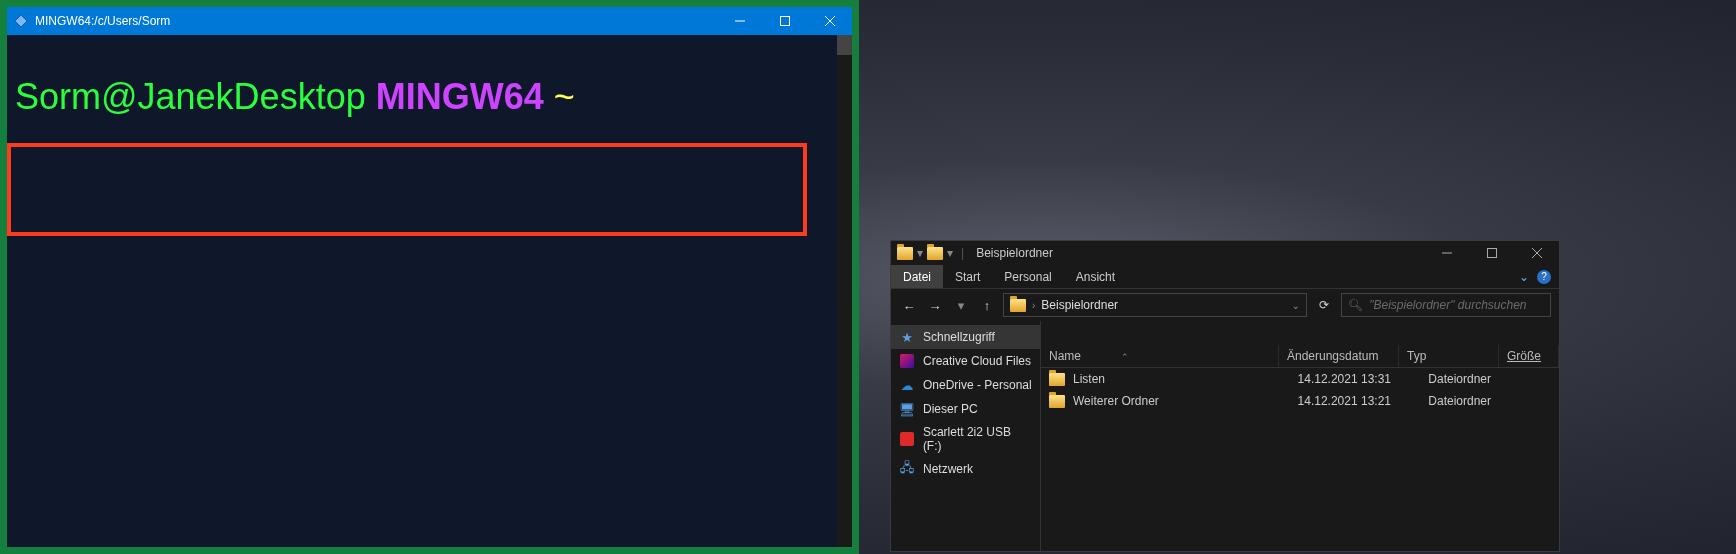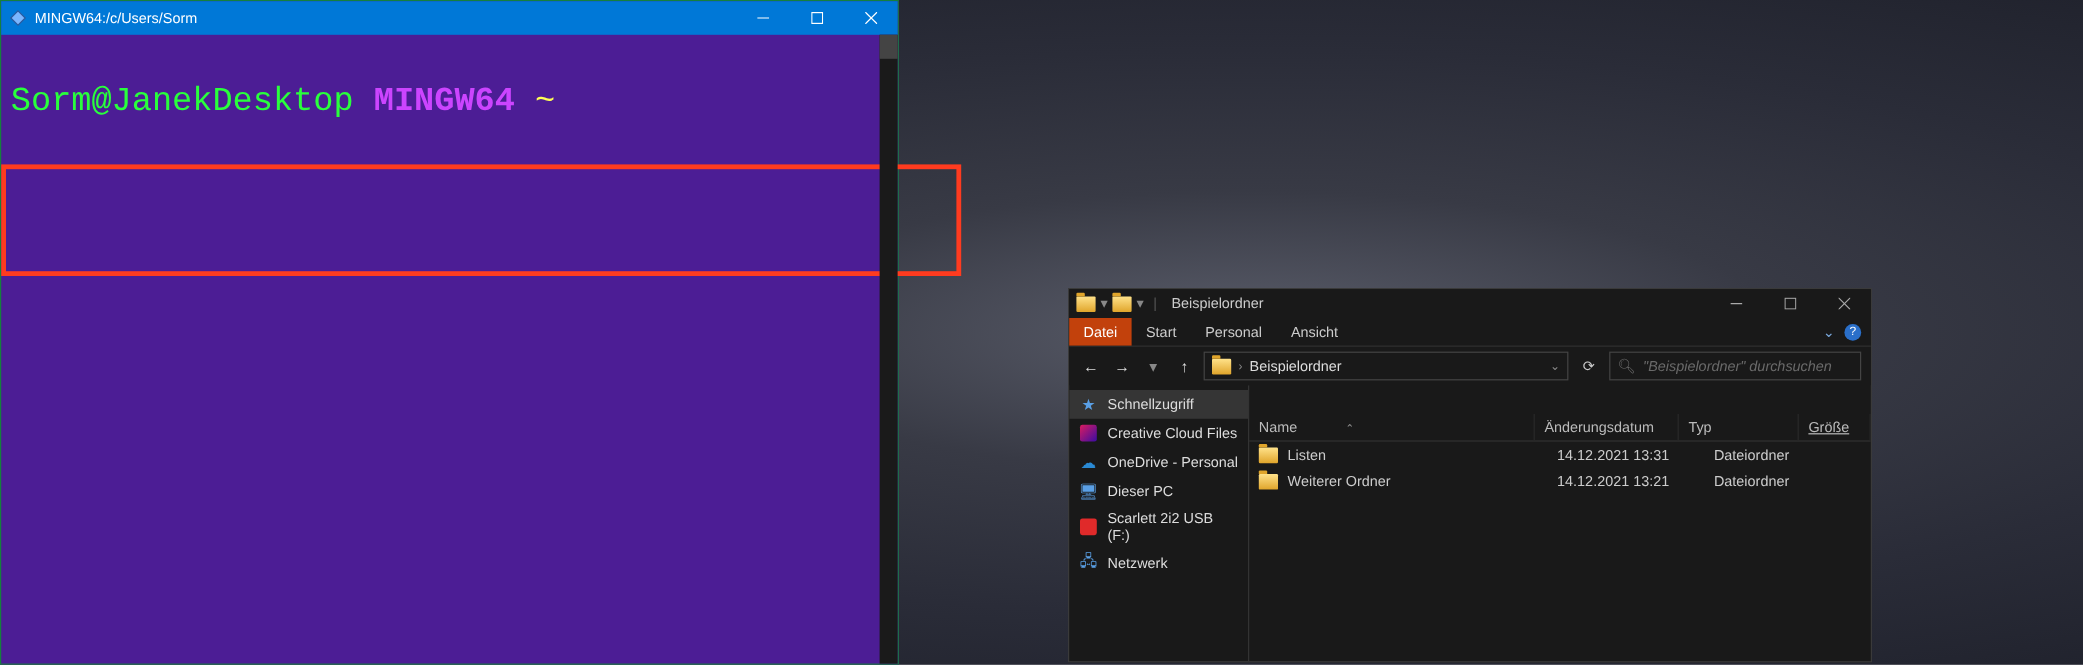--- a/index.html
+++ b/index.html
@@ -6,24 +6,24 @@
   body {
     width: 1736px;
     height: 554px;
     background: radial-gradient(ellipse at 60% 50%, #5a5d6a 0%, #383a45 30%, #2a2c38 60%, #1c1e28 100%);
     font-family: "Segoe UI", sans-serif;
     overflow: hidden;
     position: relative;
   }
   
   .terminal-window {
-    width: 749px;
+    width: 859px;
     height: 554px;
-    background: #4c1d95;
-    border: 1px solid #15803d;
+    background: #0f172a;
+    border: 7px solid #15803d;
     position: relative;
   }
   .terminal-titlebar {
     height: 28px;
     background: #0078d7;
     display: flex;
     align-items: center;
     color: #fff;
     font-size: 12px;
   }
@@ -35,22 +35,22 @@
   }
   .terminal-titlebar .title { flex: 1; }
   .win-controls { display: flex; height: 100%; }
   .win-btn {
     width: 45px; height: 100%;
     display:flex;align-items:center;justify-content:center;
     color:#fff;
   }
   .terminal-body {
     position: relative;
-    font-family: Liberation Mono, monospace;
-    font-size: 28px;
+    font-family: Liberation Sans, sans-serif;
+    font-size: 36px;
     line-height: 1.2;
     padding: 40px 8px 8px 8px;
     color: #fff;
     height: calc(100% - 28px);
   }
   .prompt-user { color: #29ff3c; }
   .prompt-env { color: #cc44ff; font-weight: bold;}
   .prompt-path { color: #ffff55; }
   .prompt-dollar { color: #fff; }
   .highlight-box {
@@ -105,21 +105,21 @@
     border-bottom: 1px solid #333;
     display: flex;
     align-items: stretch;
   }
   .rtab {
     padding: 0 12px;
     display:flex;align-items:center;
     color:#ccc;
     font-size:12px;
   }
-  .rtab.active { background:#c2410c; color:#fff; }
+  .rtab.active { background:#404040; color:#fff; }
   .ribbon-right { margin-left:auto; display:flex; align-items:center; gap:8px; padding-right:8px; color:#7aa8dc;}
   
   .nav-row {
     height: 32px;
     display:flex;
     align-items:center;
     padding: 0 8px;
     gap:6px;
     background:#191919;
   }

